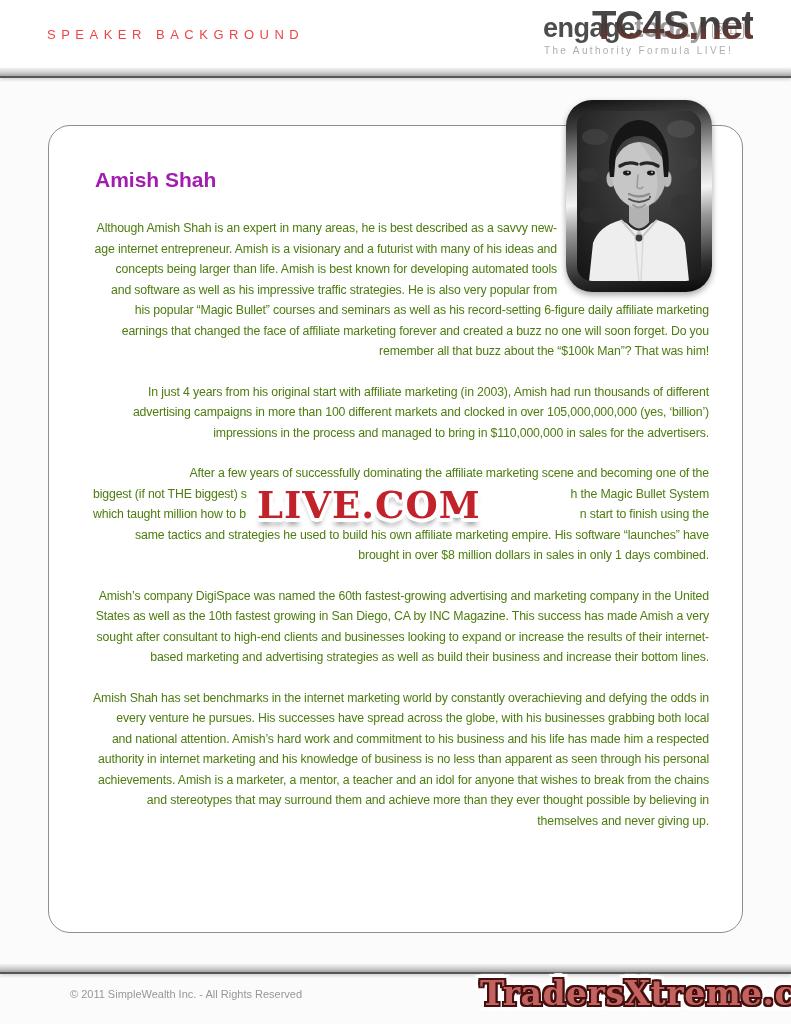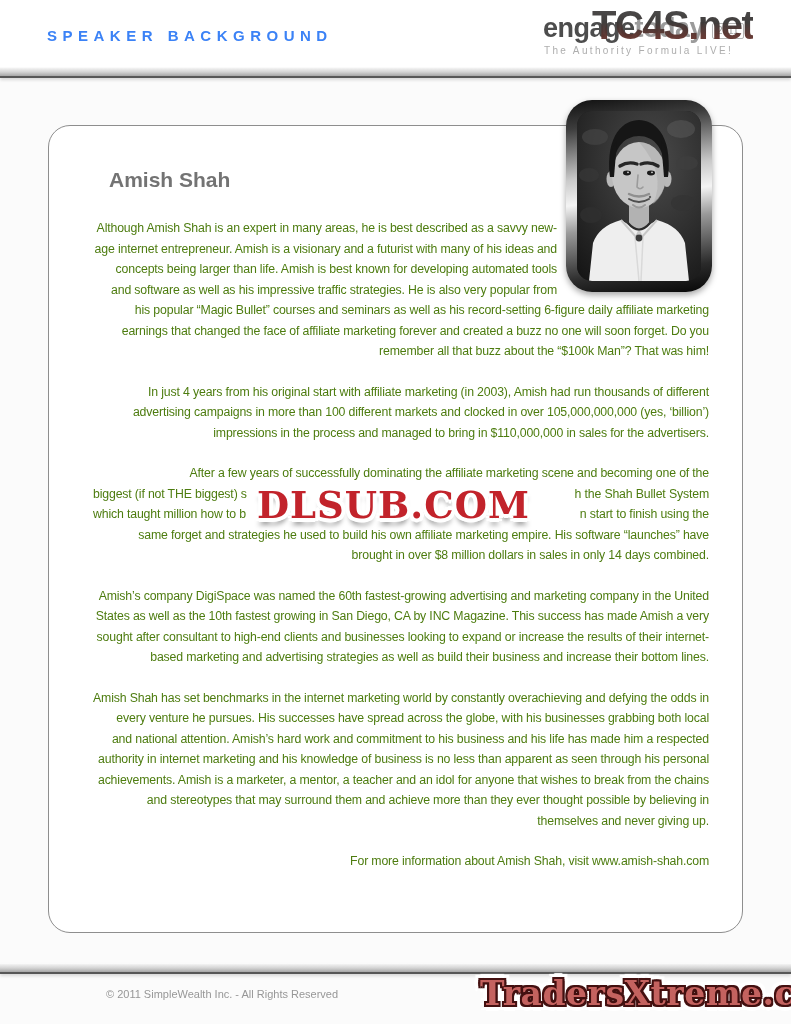--- a/index.html
+++ b/index.html
@@ -6,21 +6,21 @@
   html,body { background:#e9e9e9; }
   .page {
     position:relative; width:791px; height:1024px; margin:0 auto;
     background:#fbfbfb; overflow:hidden;
     font-family:"Liberation Sans", sans-serif;
   }
   
   .header { position:absolute; top:0; left:0; width:791px; height:67px; background:#ffffff; z-index:2; }
   .page-title {
     position:absolute; left:47px; top:27px;
-    font-size:15px; font-weight:bold; letter-spacing:5.5px; color:#3b82f6;
+    font-size:13px; font-weight:normal; letter-spacing:5.5px; color:#ef4444;
   }
   .logo { position:absolute; left:543px; top:13px; white-space:nowrap; }
   .logo .brand1 { font-size:27px; font-weight:bold; color:#4d4d4d; letter-spacing:-0.5px; }
   .logo .brand2 { font-size:27px; font-weight:bold; color:#9b9b9b; letter-spacing:-0.5px; }
   .year-badge {
     position:absolute; left:712px; top:23px; border:1px solid #b5b5b5; color:#9a9a9a;
     font-size:10px; padding:1px 4px 2px; background:#fff; border-radius:2px;
   }
   .tagline {
     position:absolute; left:544px; top:45px; font-size:10px; letter-spacing:2.35px;
@@ -43,21 +43,21 @@
   }
   .bar-top    { top:67px; }
   .bar-bottom { top:963px; }
   
   .card {
     position:absolute; left:48px; top:125px; width:695px; height:808px;
     background:#ffffff; border:1px solid #8e8e8e; border-radius:22px;
     padding:42px 33px 0 44px; z-index:1;
   }
   .float-spacer { float:right; width:152px; height:126px; }
-  .speaker-name { font-size:21px; font-weight:bold; color:#737373; margin:0 16px 26px; letter-spacing:0; }
+  .speaker-name { font-size:21px; font-weight:bold; color:#a21caf; margin:0 2px 26px; letter-spacing:0; }
   .card p, .p3 {
     font-size:12.3px; line-height:20.5px; letter-spacing:-0.15px;
     color:#4d7c0f; margin:0 0 20px; text-align:right;
   }
   .p3-line { height:20.5px; white-space:nowrap; overflow:hidden; }
   .p3-line.split { display:flex; justify-content:space-between; }
   
   .photo-frame {
     position:absolute; right:30px; top:-26px; width:146px; height:192px;
     border-radius:26px; padding:11px; z-index:4;
@@ -82,21 +82,21 @@
     font-family:"DejaVu Serif", serif; font-weight:bold;
     font-size:33px; letter-spacing:0.5px; white-space:nowrap;
     color:var(--footer_red,#c4625f);
     text-shadow:
       -2px -2px 0 #431010, 2px -2px 0 #431010, -2px 2px 0 #431010, 2px 2px 0 #431010,
       -2px 0 0 #431010, 2px 0 0 #431010, 0 -2px 0 #431010, 0 2px 0 #431010,
       -5px -5px 1px #fff, 5px -5px 1px #fff, -5px 5px 1px #fff, 5px 5px 1px #fff,
       -6px 0 1px #fff, 6px 0 1px #fff, 0 -6px 1px #fff, 0 6px 1px #fff;
   }
   
-  .copyright { position:absolute; left:70px; top:988px; font-size:11px; color:#979797; z-index:3;margin-left:36px; }
+  .copyright { position:absolute; left:70px; top:988px; font-size:11px; color:#979797; z-index:3; }
 </style>
 </head>
 <body>
 
 <div class="page">
 
   <header class="header">
     <div class="page-title">SPEAKER BACKGROUND</div>
     <div class="logo"><span class="brand1">engage</span><span class="brand2">today</span></div>
     <div class="year-badge">2011</div>
@@ -167,35 +167,34 @@
 
     <h2 class="speaker-name">Amish Shah</h2>
 
     <p>Although Amish Shah is an expert in many areas, he is best described as a savvy new-age internet entrepreneur. Amish is a visionary and a futurist with many of his ideas and concepts being larger than life. Amish is best known for developing automated tools and software as well as his impressive traffic strategies. He is also very popular from his popular “Magic Bullet” courses and seminars as well as his record-setting 6-figure daily affiliate marketing earnings that changed the face of affiliate marketing forever and created a buzz no one will soon forget. Do you remember all that buzz about the “$100k Man”? That was him!</p>
     <p>In just 4 years from his original start with affiliate marketing (in 2003), Amish had run thousands of different advertising campaigns in more than 100 different markets and clocked in over 105,000,000,000 (yes, ‘billion’) impressions in the process and managed to bring in $110,000,000 in sales for the advertisers.</p>
 
     <div class="p3">
       <div class="p3-line">After a few years of successfully dominating the affiliate marketing scene and becoming one of the</div>
       <div class="p3-line split">
           <span>biggest (if not THE biggest) s</span>
-          <span>h the Shah Bullet System</span>
+          <span>h the Magic Bullet System</span>
         </div>
       <div class="p3-line split">
           <span>which taught million how to b</span>
           <span>n start to finish using the</span>
         </div>
-      <div class="p3-line">same forget and strategies he used to build his own affiliate marketing empire. His software “launches” have</div>
-      <div class="p3-line">brought in over $8 million dollars in sales in only 14 days combined.</div>
+      <div class="p3-line">same tactics and strategies he used to build his own affiliate marketing empire. His software “launches” have</div>
+      <div class="p3-line">brought in over $8 million dollars in sales in only 1 days combined.</div>
     </div>
 
     <p>Amish’s company DigiSpace was named the 60th fastest-growing advertising and marketing company in the United States as well as the 10th fastest growing in San Diego, CA by INC Magazine. This success has made Amish a very sought after consultant to high-end clients and businesses looking to expand or increase the results of their internet-based marketing and advertising strategies as well as build their business and increase their bottom lines.</p>
     <p>Amish Shah has set benchmarks in the internet marketing world by constantly overachieving and defying the odds in every venture he pursues. His successes have spread across the globe, with his businesses grabbing both local and national attention. Amish’s hard work and commitment to his business and his life has made him a respected authority in internet marketing and his knowledge of business is no less than apparent as seen through his personal achievements. Amish is a marketer, a mentor, a teacher and an idol for anyone that wishes to break from the chains and stereotypes that may surround them and achieve more than they ever thought possible by believing in themselves and never giving up.</p>
-    <p>For more information about Amish Shah, visit www.amish-shah.com</p>
 
   </section>
 
-  <div class="wm-center">DLSUB.COM</div>
+  <div class="wm-center">LIVE.COM</div>
 
   <div class="bar bar-bottom"></div>
   <div class="copyright">© 2011 SimpleWealth Inc. - All Rights Reserved</div>
   <div class="wm-footer">TradersXtreme.com</div>
 
 </div>
 
 </body></html>

